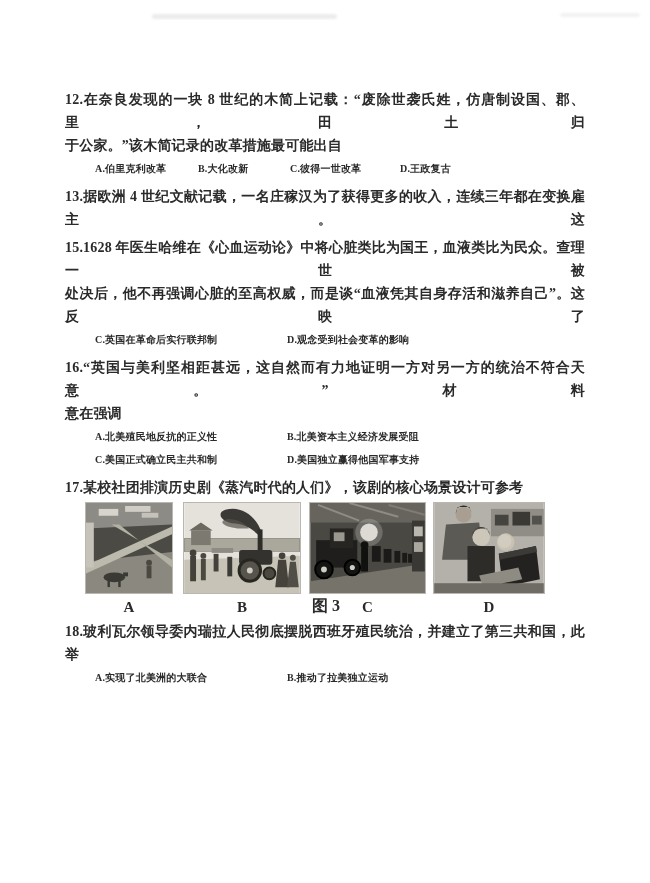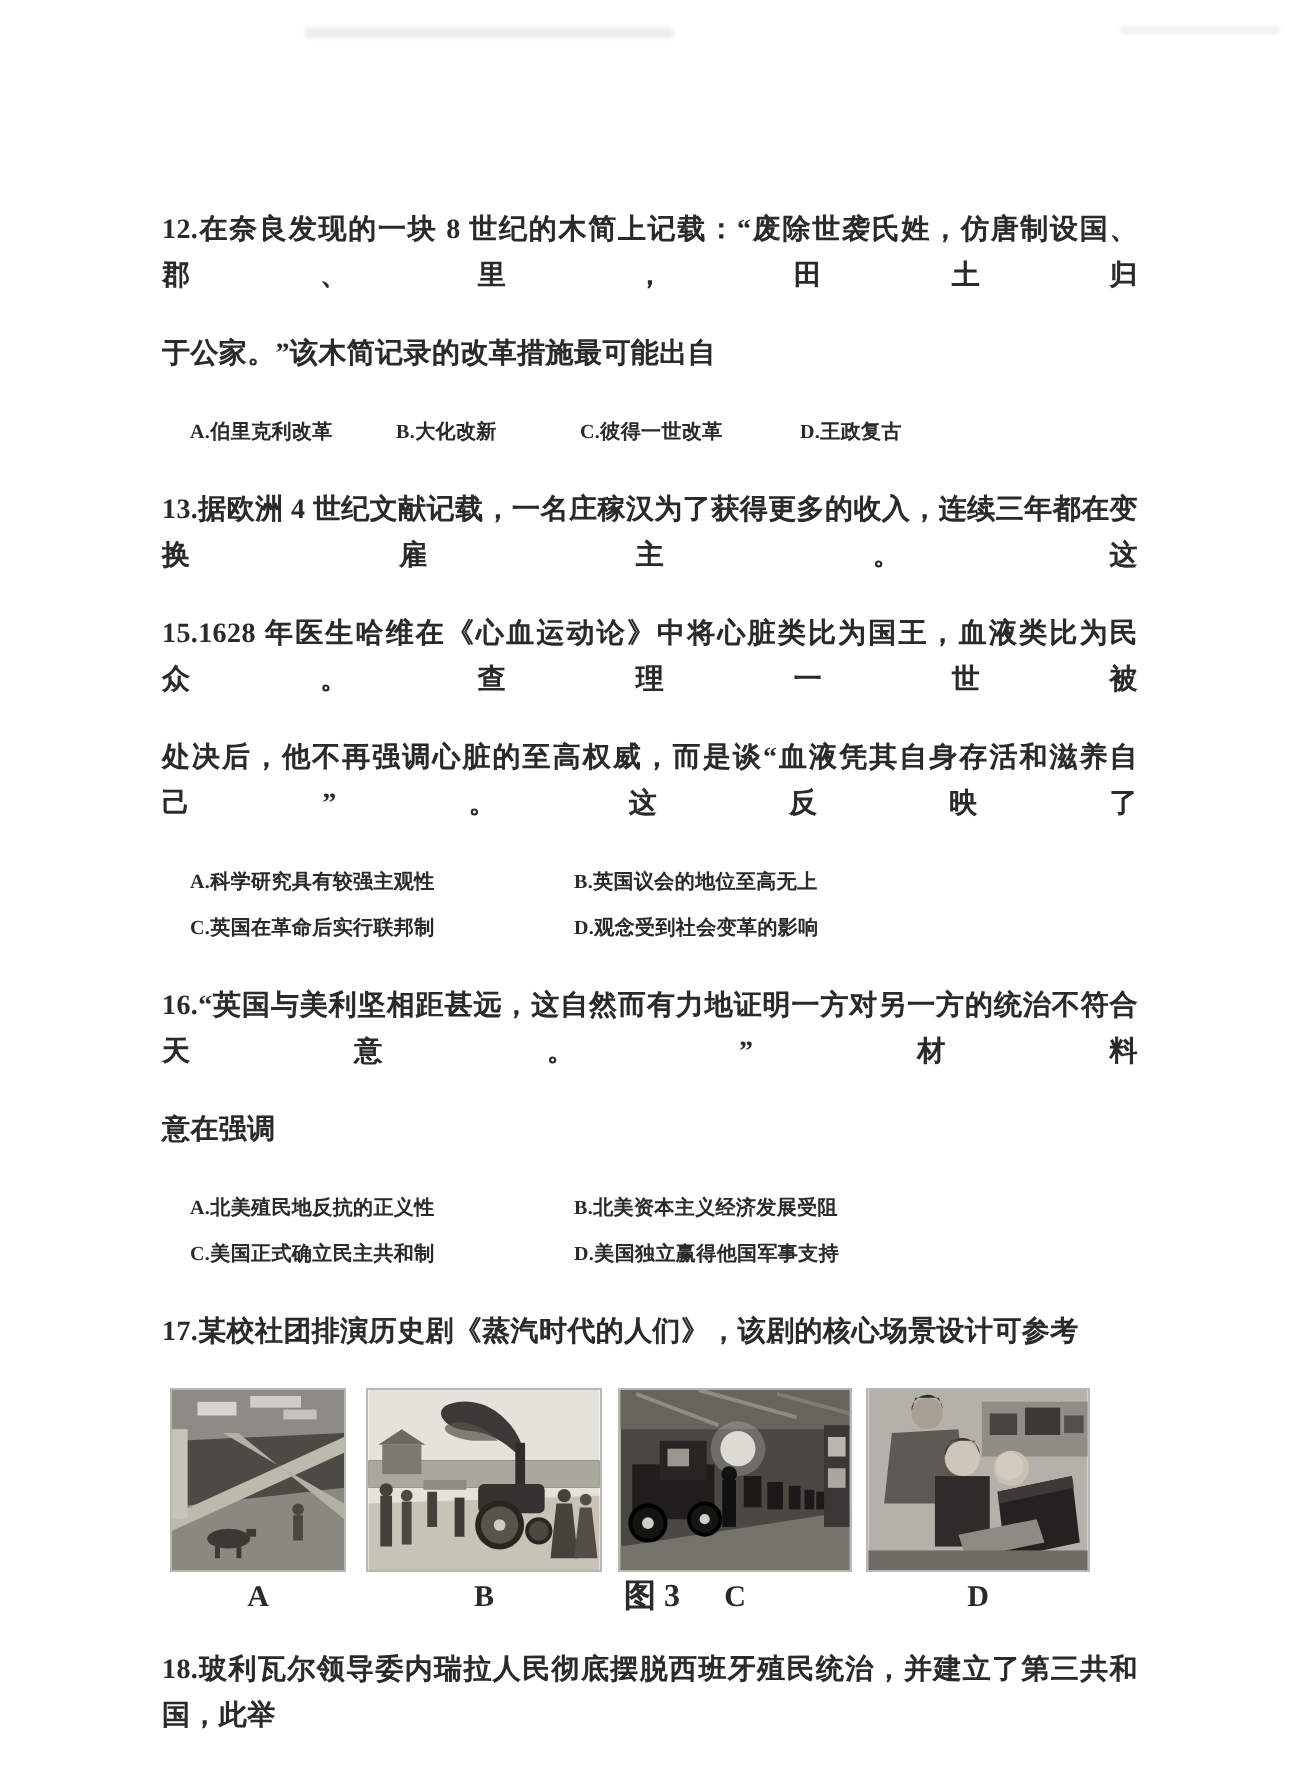--- a/index.html
+++ b/index.html
@@ -8,21 +8,21 @@
     font-family:"Liberation Serif","DejaVu Serif",serif;
     color:#2a2a2a;font-weight:700;
   }
   .page{position:relative;width:650px;height:883px;box-sizing:border-box;
         padding:88px 65px 0 65px;background:#ffffff;}
   .scan-artifact{position:absolute;top:14px;left:152px;width:185px;height:5px;
         background:#c9c9c9;opacity:.35;border-radius:3px;filter:blur(1px);}
   .scan-artifact2{position:absolute;top:13px;left:560px;width:80px;height:4px;
         background:#d5d5d5;opacity:.3;border-radius:2px;filter:blur(1px);}
   .question{margin:0 0 5px 0;}
-  .line{margin:16px;font-size:14px;line-height:23px;text-align:justify;letter-spacing:.2px;}
+  .line{margin:0;font-size:14px;line-height:23px;text-align:justify;letter-spacing:.2px;}
   .line.full{text-align-last:justify;}
   .opts{padding-left:30px;font-size:10px;line-height:23px;letter-spacing:.2px;}
   .row4 .w1{display:inline-block;width:103px;}
   .row4 .w2{display:inline-block;width:92px;}
   .row4 .w3{display:inline-block;width:110px;}
   .row2 .colA{display:inline-block;width:192px;}
   .figure{position:relative;width:461px;margin:3px 0 4px 20px;}
   .img-row{display:flex;align-items:flex-start;}
   .img-item{text-align:center;}
   .img-item .photo{display:block;border:1px solid #b9b7b0;box-sizing:border-box;}
@@ -50,21 +50,20 @@
 
   <section class="question">
     <p class="line full">13.据欧洲 4 世纪文献记载，一名庄稼汉为了获得更多的收入，连续三年都在变换雇主。这</p>
   </section>
 
 
   <section class="question">
     <p class="line full">15.1628 年医生哈维在《心血运动论》中将心脏类比为国王，血液类比为民众。查理一世被</p>
     <p class="line full">处决后，他不再强调心脏的至高权威，而是谈“血液凭其自身存活和滋养自己”。这反映了</p>
     <div class="opts row2">
-      <div><span class="colA">A.科学研究具有较强主观性</span><span>B.英国议会的地位至高无上</span></div>
       <div><span class="colA">C.英国在革命后实行联邦制</span><span>D.观念受到社会变革的影响</span></div>
     </div>
   </section>
 
   <section class="question">
     <p class="line full">16.“英国与美利坚相距甚远，这自然而有力地证明一方对另一方的统治不符合天意。”材料</p>
     <p class="line">意在强调</p>
     <div class="opts row2">
       <div><span class="colA">A.北美殖民地反抗的正义性</span><span>B.北美资本主义经济发展受阻</span></div>
       <div><span class="colA">C.美国正式确立民主共和制</span><span>D.美国独立赢得他国军事支持</span></div>

